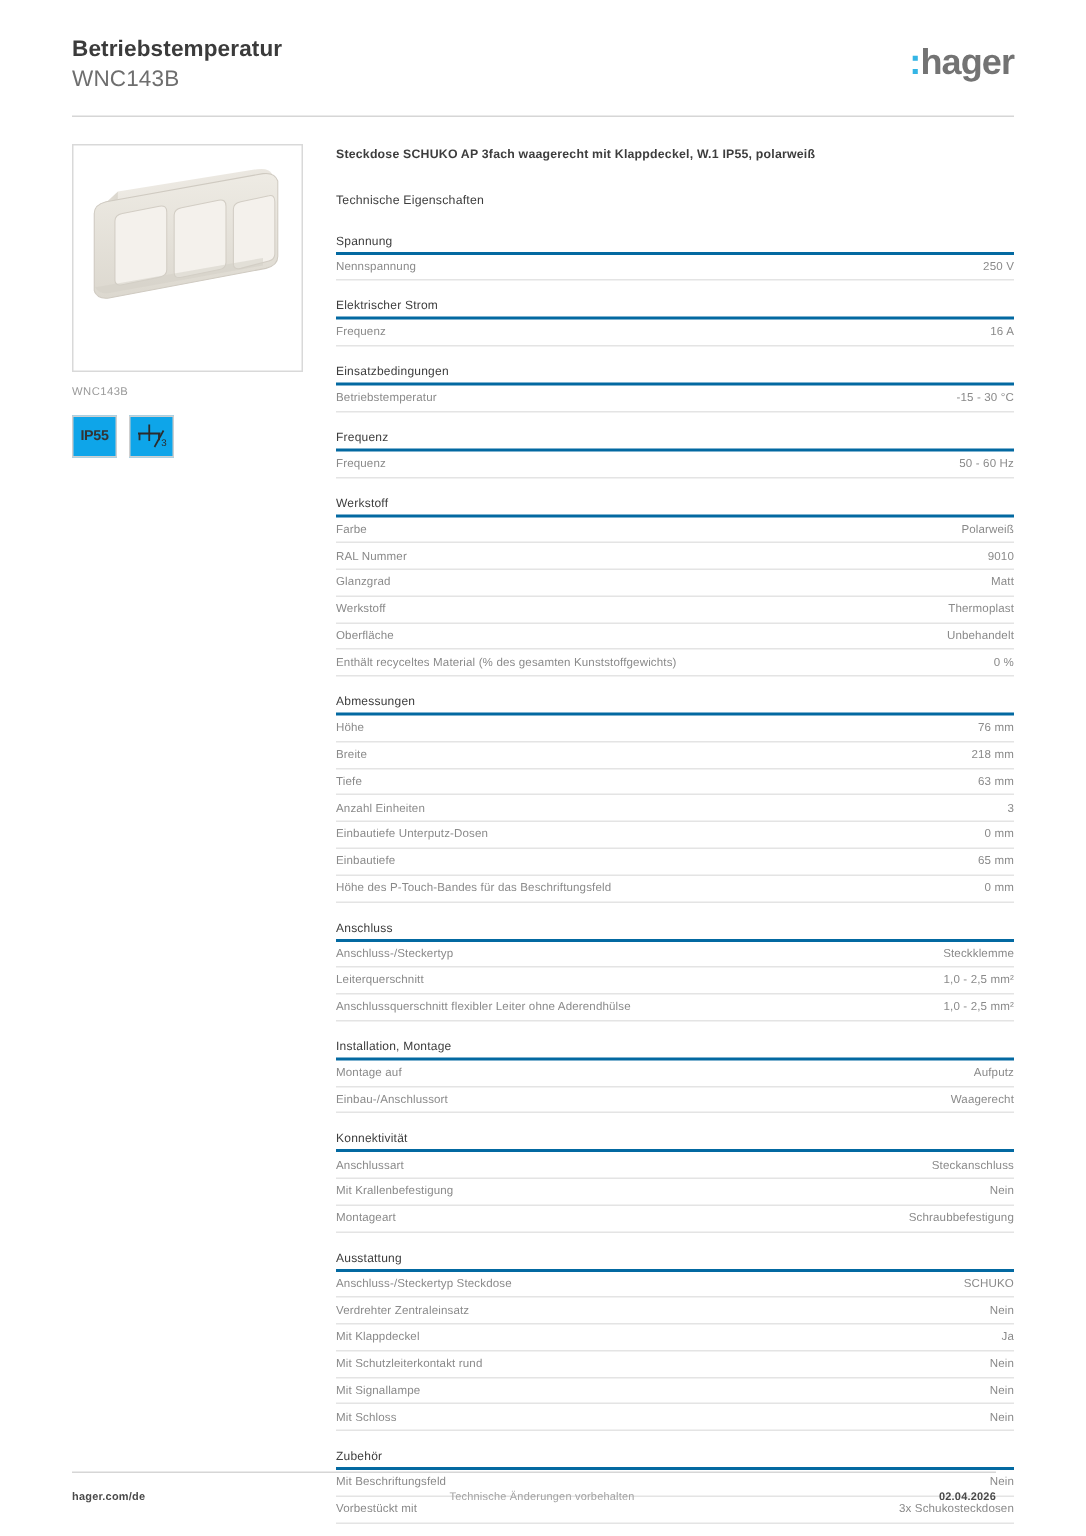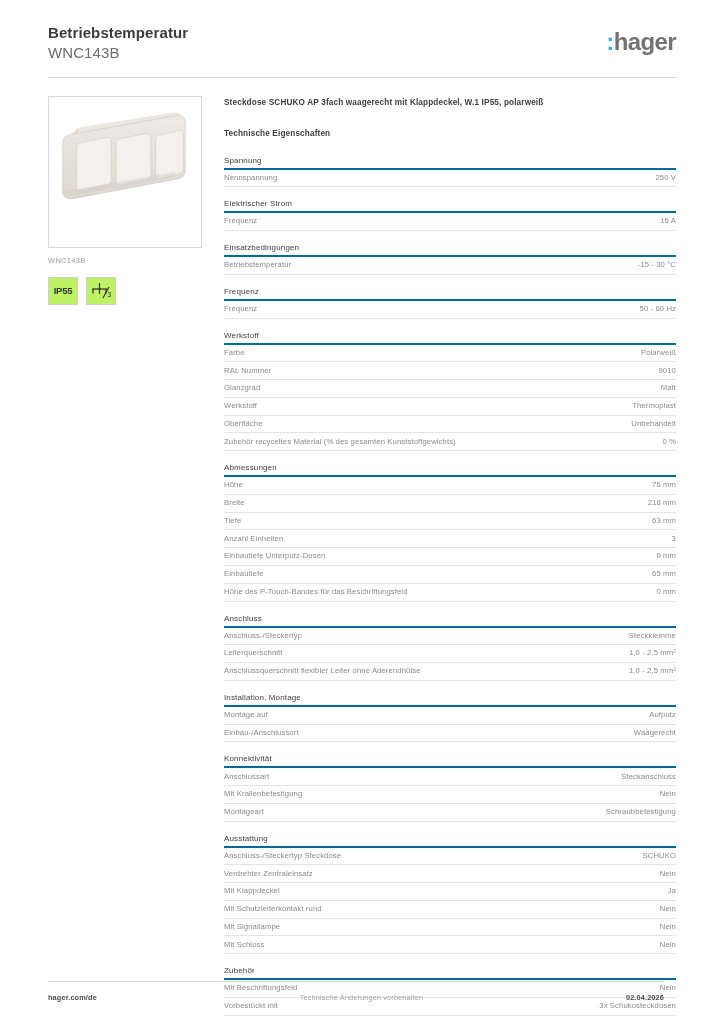--- a/index.html
+++ b/index.html
@@ -94,21 +94,21 @@
     gap: 8px;
     margin-top: 12px;
   }
   .badge {
     width: 30px;
     height: 28px;
     border: 1px solid #cfcfcf;
     display: flex;
     align-items: center;
     justify-content: center;
-    background: #bef264;
+    background: #0ea5e9;
   }
   .badge-text {
     font-size: 9.5px;
     font-weight: bold;
     color: #333;
     letter-spacing: -0.2px;
   }
   .badge svg { display: block; }
 
   
@@ -116,21 +116,21 @@
 
   .product-headline {
     font-size: 8.2px;
     font-weight: bold;
     color: #3d3d3d;
     letter-spacing: 0.15px;
     margin-bottom: 22px;
   }
   .specs-title {
     font-size: 8.2px;
-    font-weight: bold;
+    font-weight: normal;
     color: #3d3d3d;
     letter-spacing: 0.15px;
     margin-bottom: 18px;
   }
 
   .section { margin-bottom: 12px; }
   .section:last-child { margin-bottom: 0; }
 
   .section-head {
     font-size: 8px;
@@ -309,21 +309,21 @@
             </div>
             <div class="spec-row">
               <span class="spec-label">Werkstoff</span>
               <span class="spec-value">Thermoplast</span>
             </div>
             <div class="spec-row">
               <span class="spec-label">Oberfläche</span>
               <span class="spec-value">Unbehandelt</span>
             </div>
             <div class="spec-row">
-              <span class="spec-label">Zubehör recyceltes Material (% des gesamten Kunststoffgewichts)</span>
+              <span class="spec-label">Enthält recyceltes Material (% des gesamten Kunststoffgewichts)</span>
               <span class="spec-value">0 %</span>
             </div>
           </div>
           <div class="section">
             <div class="section-head">Abmessungen</div>
             <div class="spec-row">
               <span class="spec-label">Höhe</span>
               <span class="spec-value">76 mm</span>
             </div>
             <div class="spec-row">

